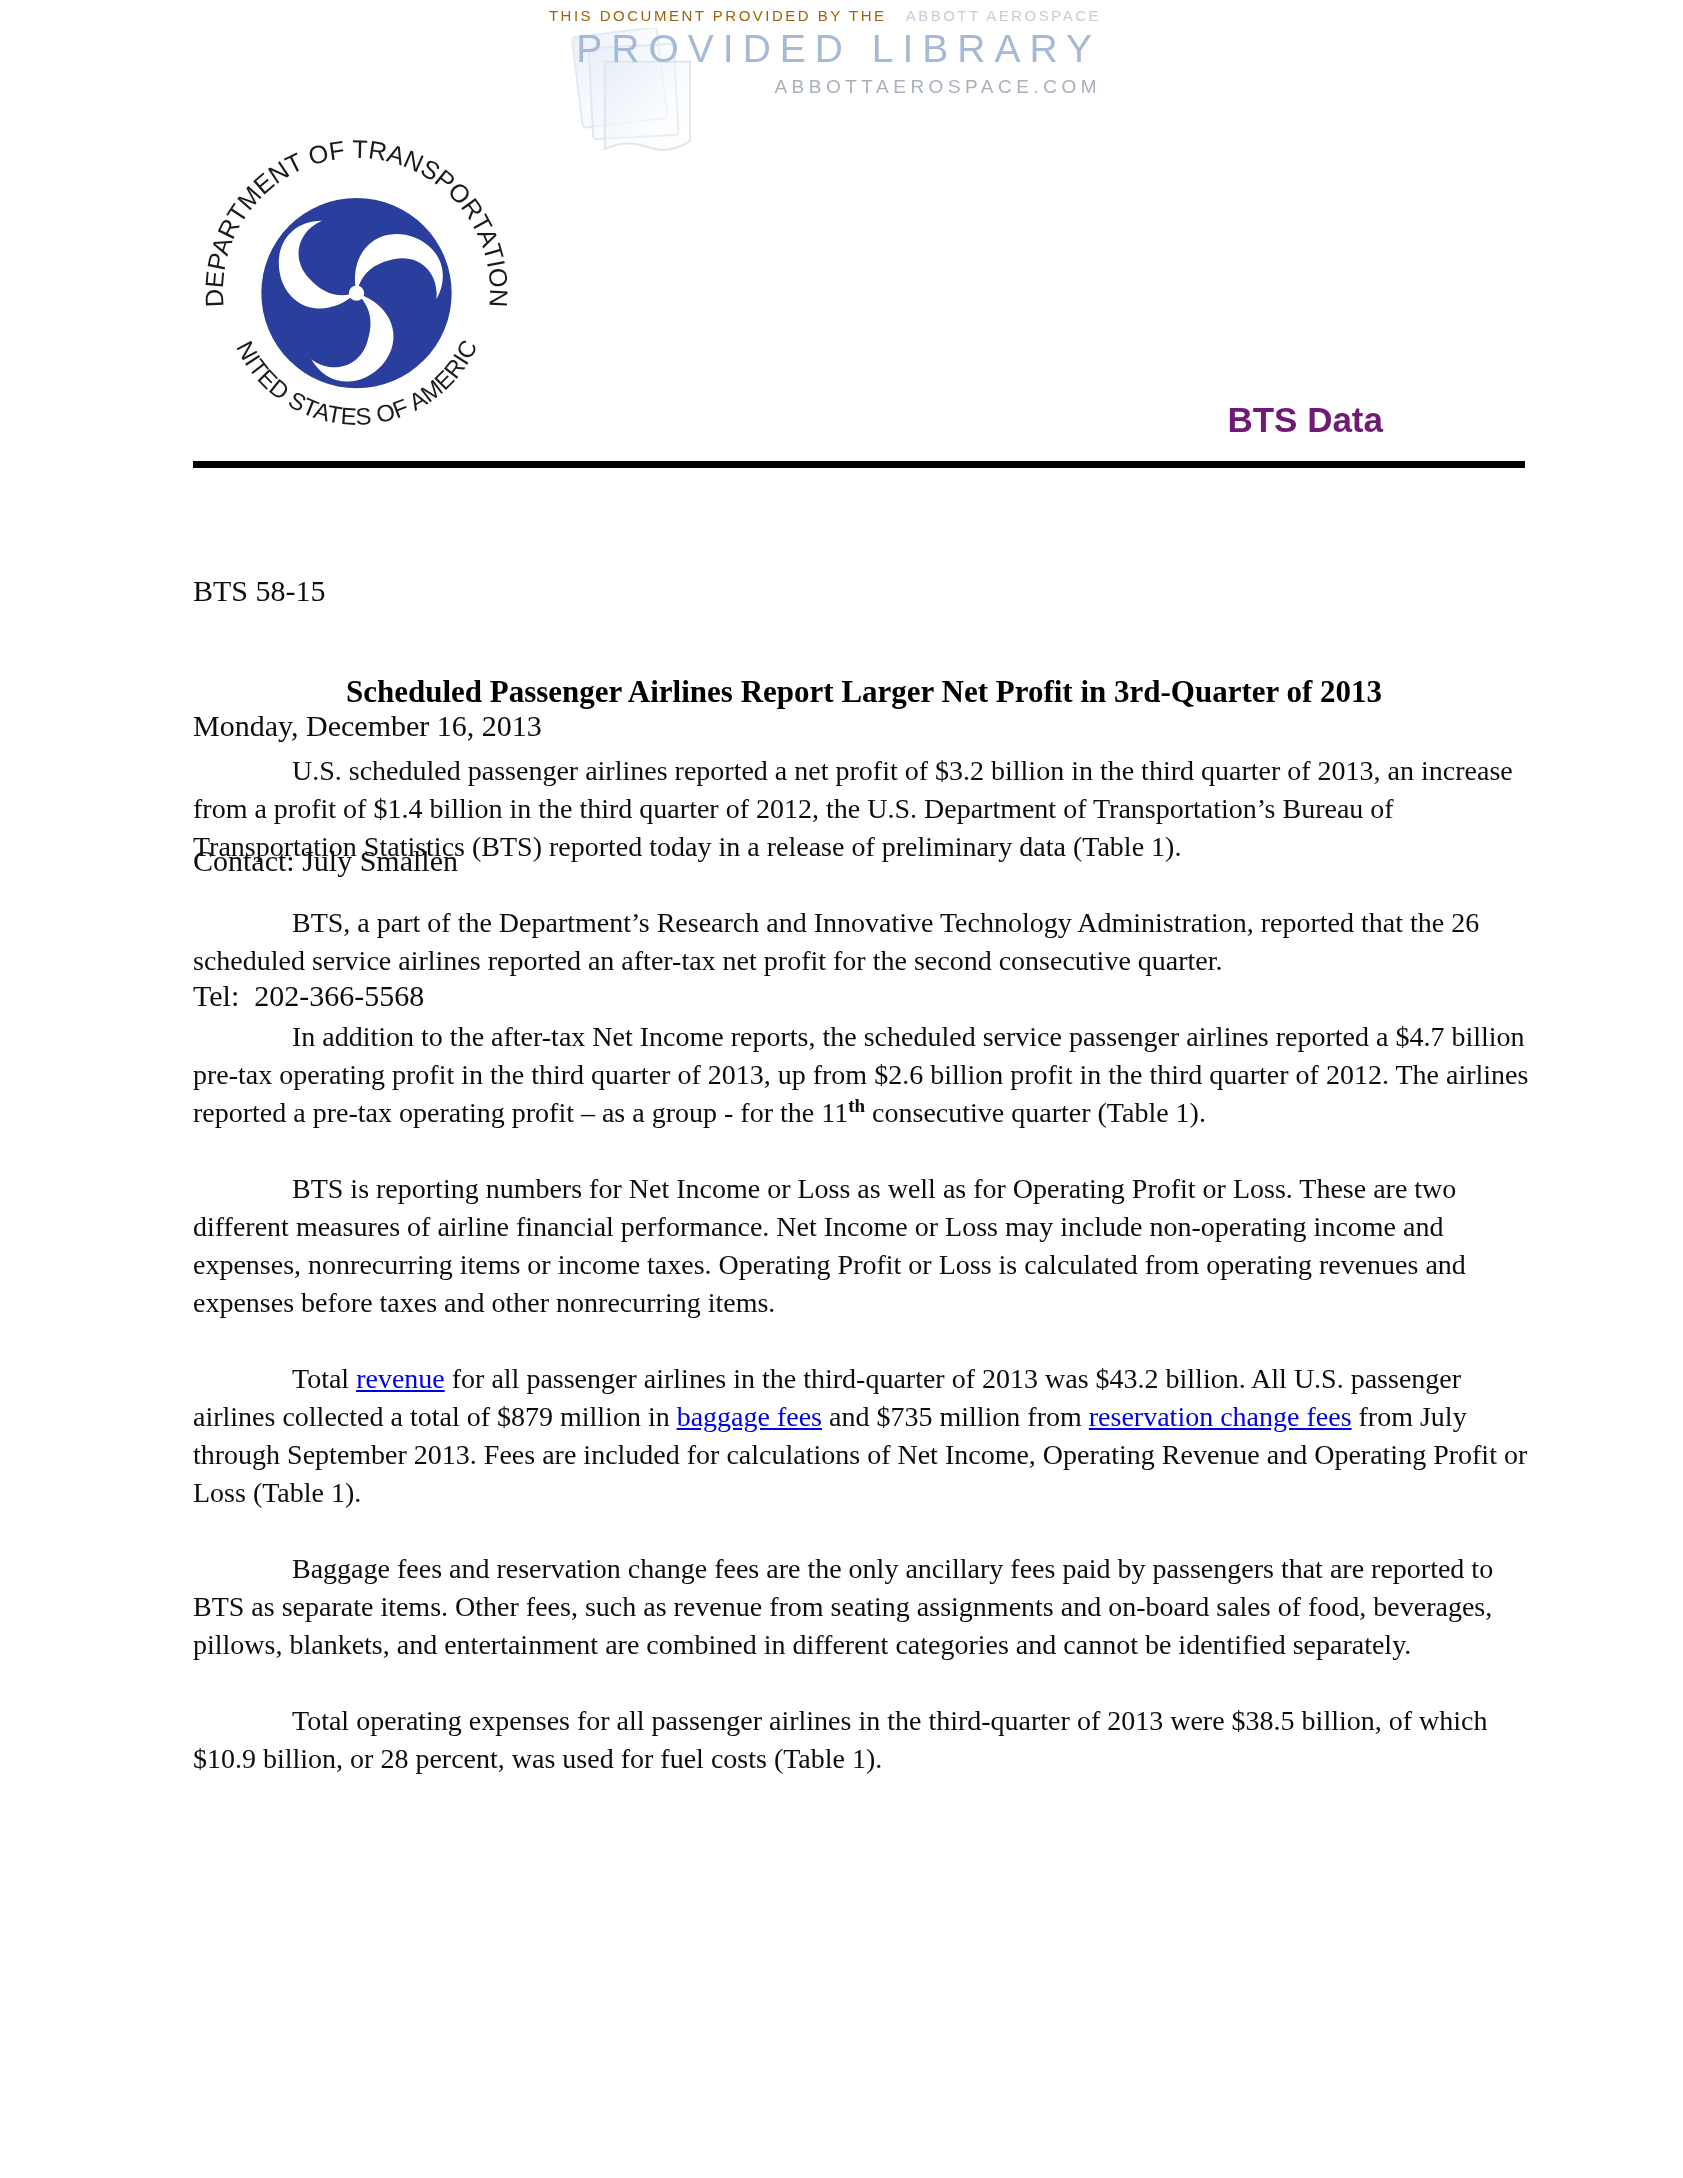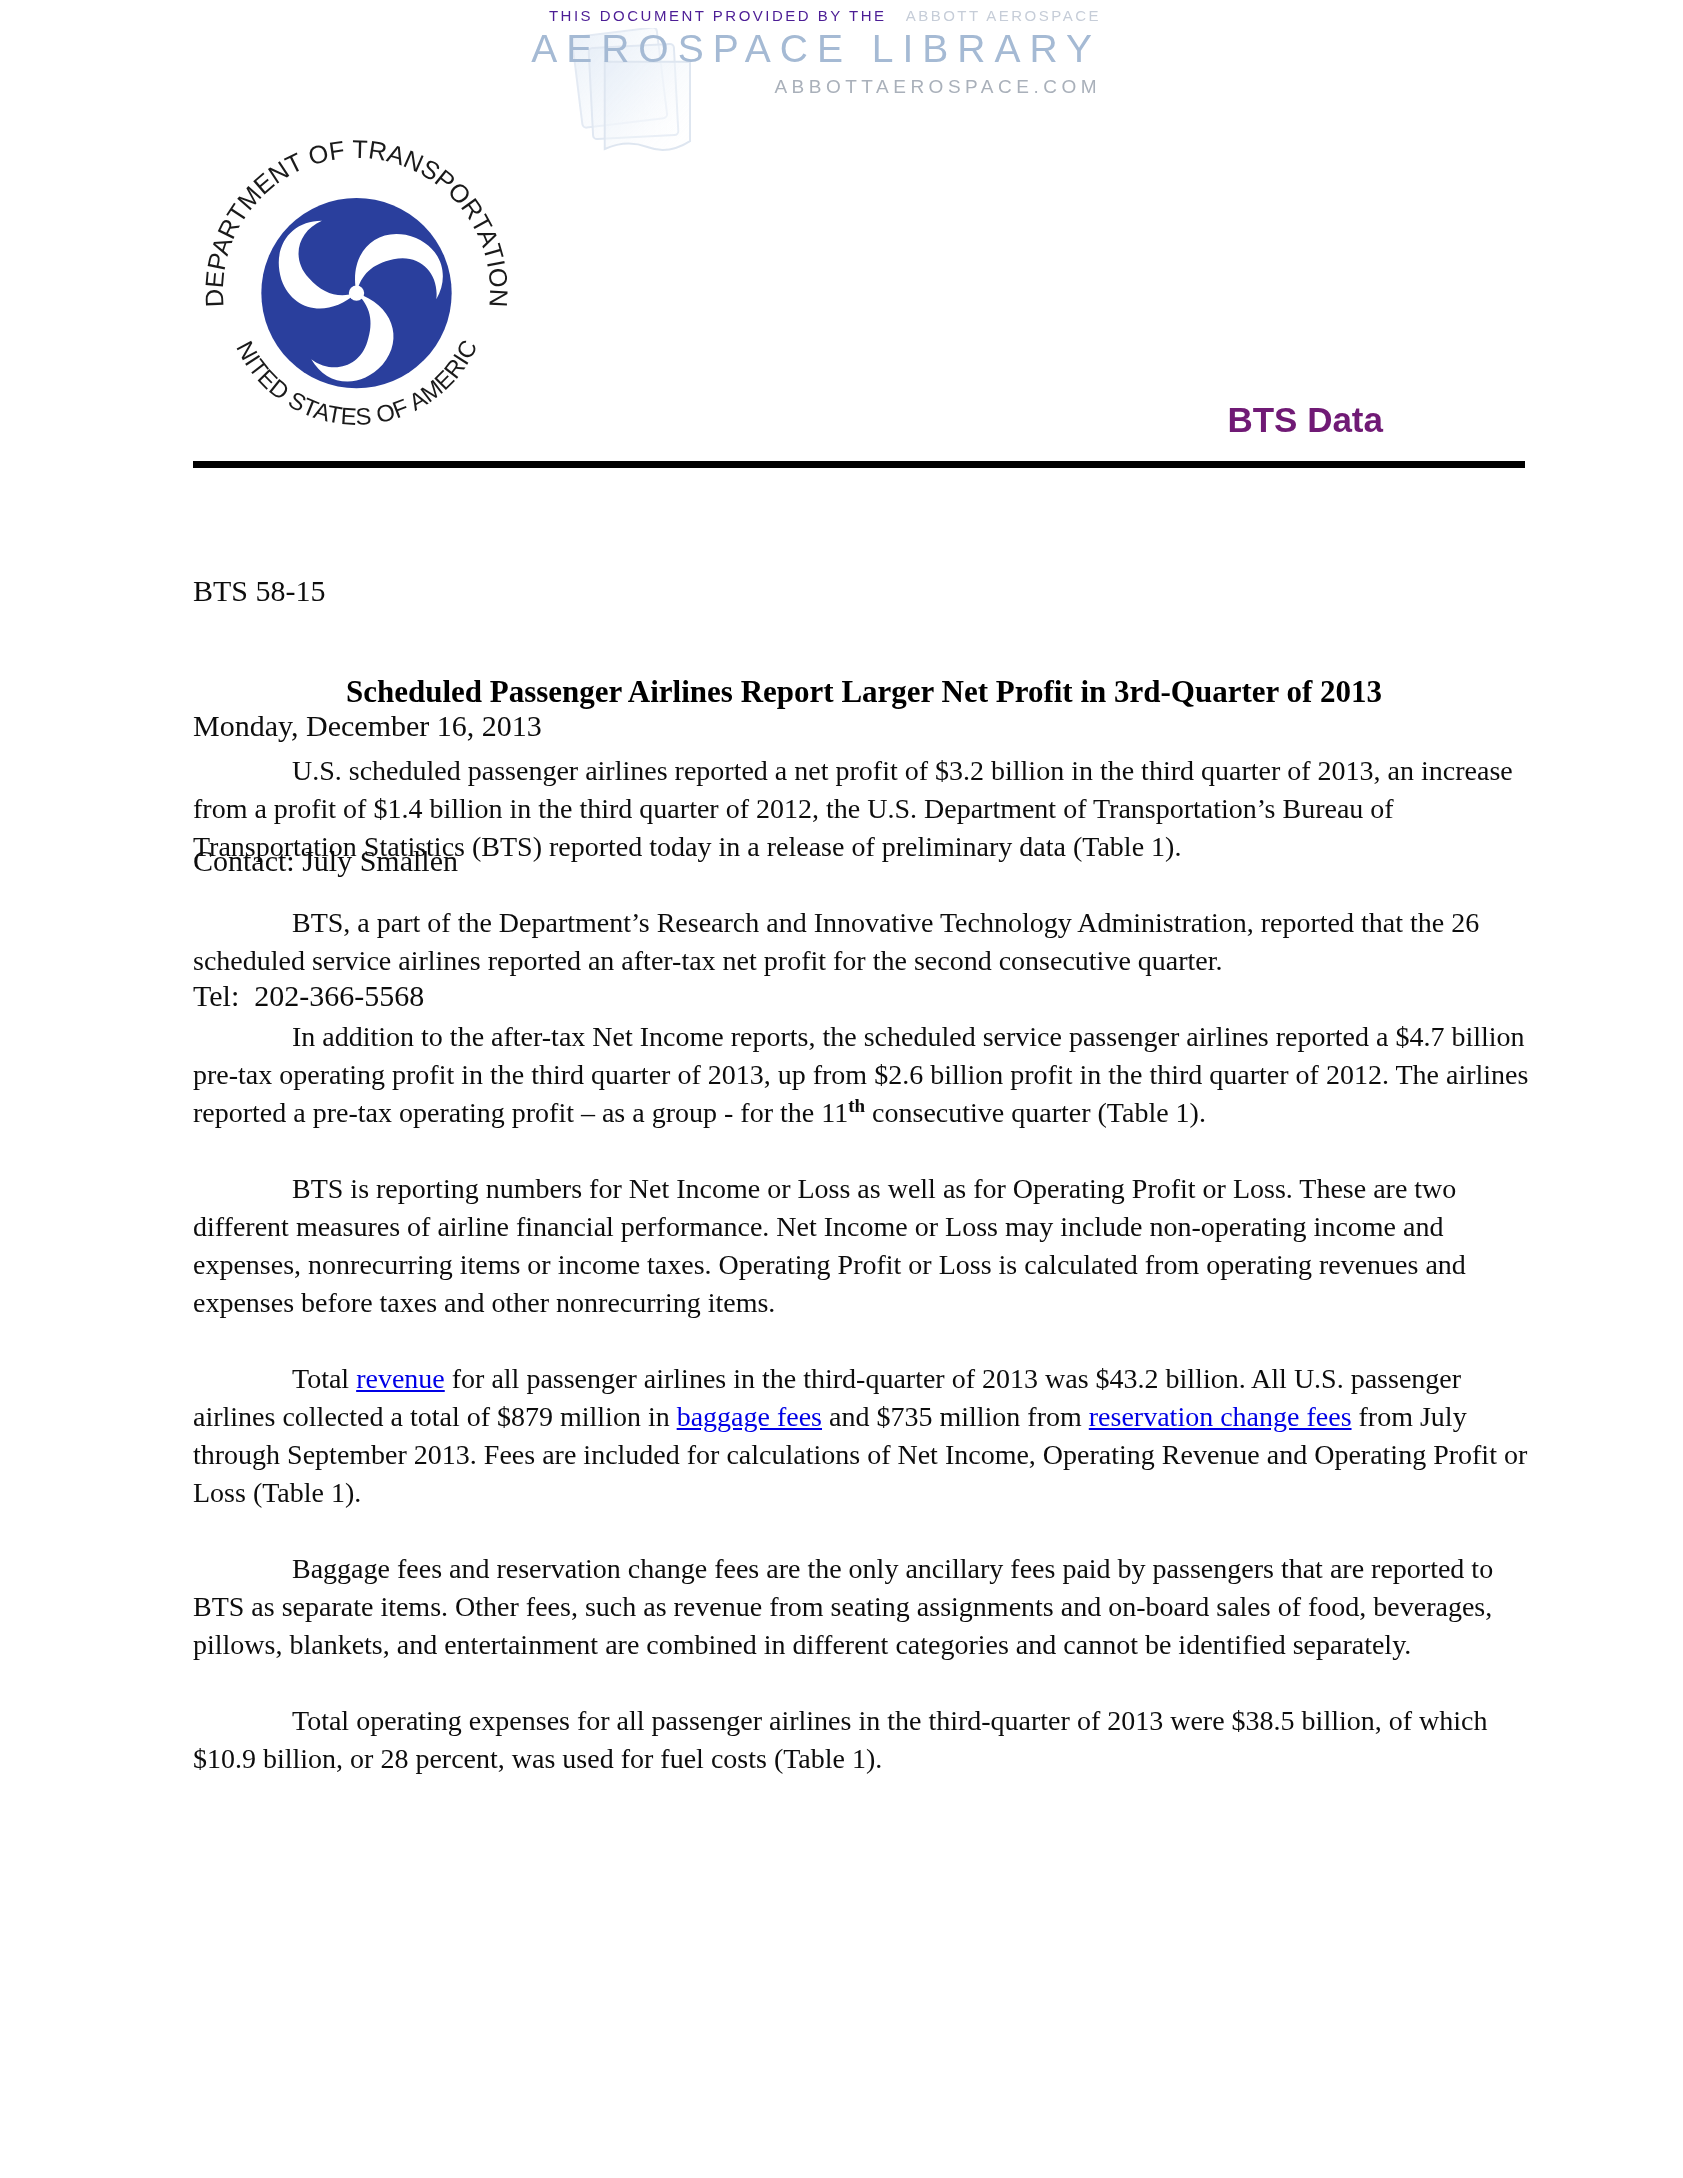--- a/index.html
+++ b/index.html
@@ -3,21 +3,21 @@
 <meta charset="utf-8">
 <style>
   html,body{margin:0;padding:0;background:#ffffff;}
   .page{position:relative;width:1683px;height:2178px;background:#ffffff;overflow:hidden;
         font-family:"Liberation Serif",serif;color:#111;}
 
   
   .wm{position:absolute;top:8px;right:582px;text-align:right;
       font-family:"Liberation Sans",sans-serif;line-height:1;white-space:nowrap;}
   .wm-line1{font-size:15px;letter-spacing:2.5px;}
-  .wm-provided{color:#4c1d95;}
+  .wm-provided{color:#a16207;}
   .wm-abbott{color:#c6cdd8;}
   .wm-line2{font-size:39px;letter-spacing:9px;color:#a5bad4;margin-top:6px;}
   .wm-line3{font-size:19px;letter-spacing:4.5px;color:#a9b0ba;margin-top:9px;}
   .wm-icon{position:absolute;left:559px;top:28px;opacity:.75;}
 
   
   .seal{position:absolute;left:203px;top:119px;}
   .seal text{font-family:"Liberation Sans",sans-serif;fill:#1a1a1a;}
 
   
@@ -61,21 +61,21 @@
     <rect x="18" y="4" width="86" height="92" rx="4" fill="url(#pg)" stroke="#dbe4f0" stroke-width="2" transform="rotate(-7 61 50)"></rect>
     <rect x="32" y="18" width="86" height="92" rx="4" fill="url(#pg)" stroke="#d7e1ee" stroke-width="2" transform="rotate(-3 75 64)"></rect>
     <path d="M46 34 h86 v80 q-22 14 -43 6 q-21 -8 -43 2 Z" fill="url(#pg)" stroke="#d4deec" stroke-width="2"></path>
   </svg>
   <div class="wm">
     <div class="wm-line1">
       <span class="wm-provided">THIS DOCUMENT PROVIDED BY THE</span>
       <span> &nbsp;</span>
       <span class="wm-abbott">ABBOTT AEROSPACE</span>
     </div>
-    <div class="wm-line2">AEROSPACE LIBRARY</div>
+    <div class="wm-line2">PROVIDED LIBRARY</div>
     <div class="wm-line3">ABBOTTAEROSPACE.COM</div>
   </div>
 
   <svg class="seal" width="307" height="342" viewBox="0 0 200 220">
     <defs>
       <path id="arcTop" d="M 18,140 A 87,87 0 1 1 182,140" fill="none"></path>
       <path id="arcBot" d="M 22,148 A 86,86 0 0 0 178,148" fill="none"></path>
     </defs>
     <circle cx="100" cy="112" r="62" fill="#2a3f9d"></circle>
     <g fill="#ffffff">

